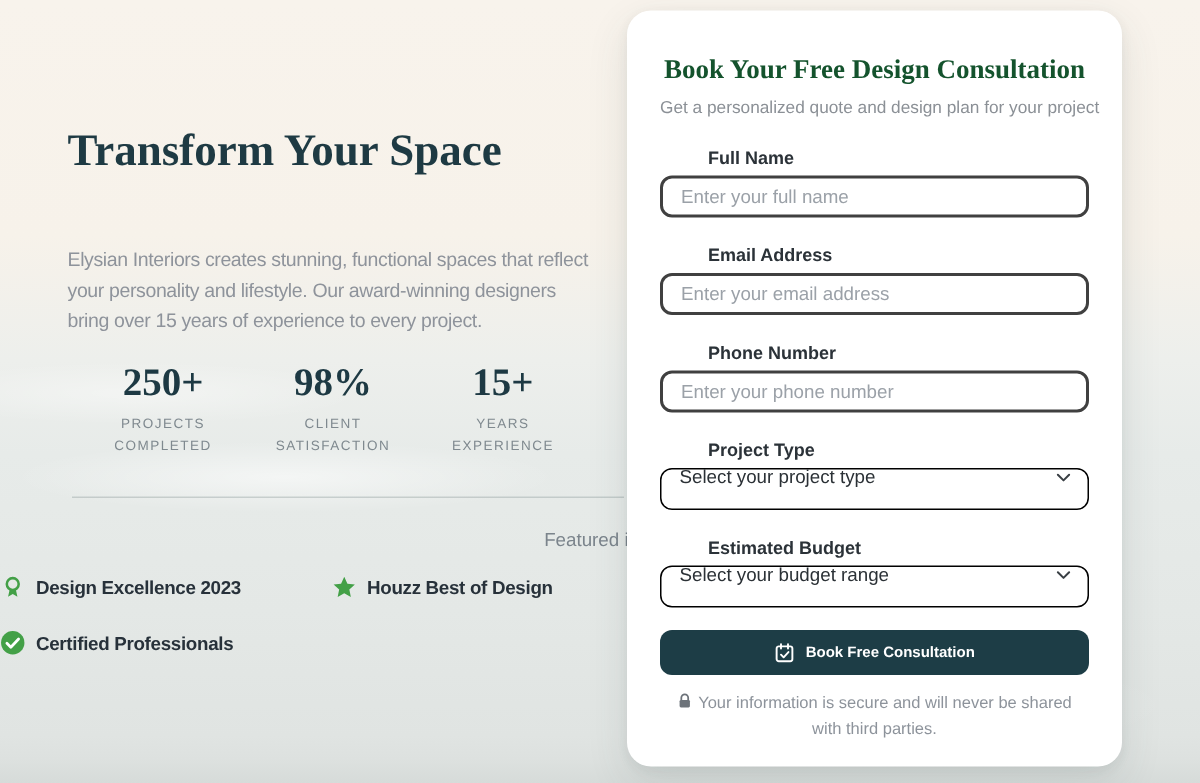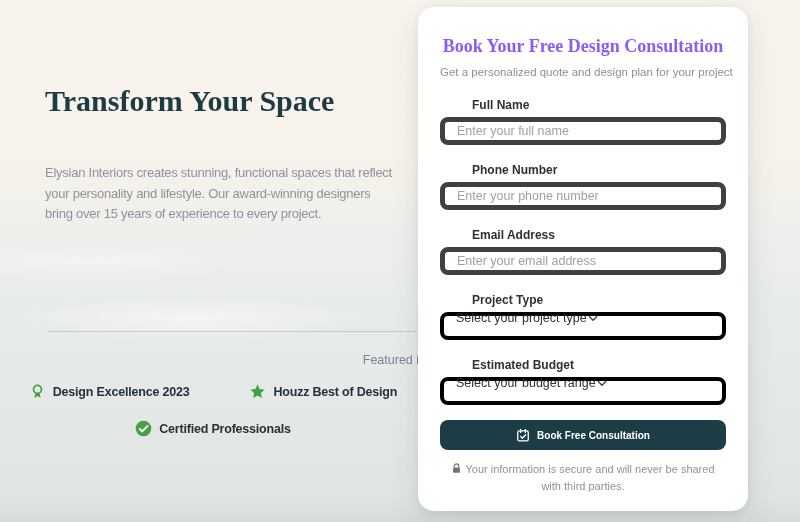--- a/index.html
+++ b/index.html
@@ -53,66 +53,66 @@
   .hero-divider {
     position: absolute; left: 48px; top: 331px; width: 368px; height: 1px;
     background: rgba(140,152,152,0.38);
   }
 
   .featured-in {
     position: absolute; left: 0; top: 353px; width: 426px;
     text-align: right; font-size: 12.5px; color: #7b848c;
   }
 
-  .badges-row { position: absolute; left: 0; width: 426px; display: flex; justify-content: center; gap: 60px; }
+  .badges-row { position: absolute; left: 0; width: 426px; display: flex; justify-content: flex-start; gap: 60px; }
   .badges-row.row1 { top: 383px; }
   .badges-row.row2 { top: 420px; }
   .badge { display: flex; align-items: center; gap: 7px; }
   .badge-icon { width: 17px; height: 17px; flex: none; display: block; }
   .badge-label {
     font-size: 12.5px; font-weight: 700; letter-spacing: -0.2px; color: #27313a; white-space: nowrap;
   }
 
   
   .card {
     position: absolute; left: 418px; top: 7px; width: 330px; height: 504px;
     background: #ffffff; border-radius: 16px;
     box-shadow: 0 10px 28px rgba(60,70,70,0.12), 0 2px 8px rgba(60,70,70,0.07);
     padding: 20px 22px 0 22px;
   }
 
   .card-title {
     margin-top: 7px;
     font-family: "Liberation Serif", serif;
     font-weight: 700; font-size: 18px; line-height: 24px;
-    color: #8b5cf6; text-align: center; white-space: nowrap;
+    color: #14532d; text-align: center; white-space: nowrap;
   }
   .card-subtitle {
     margin-top: 6px;
     font-size: 11.5px; line-height: 16px; color: #8b9096; text-align: center; white-space: nowrap;
   }
 
   .form-group { margin-top: 17px; }
   .field-label {
     display: block;
     font-size: 12px; font-weight: 700; line-height: 16px; color: #2b3238; padding-left: 32px;
   }
   .text-input {
     margin-top: 4px; width: 100%; height: 28px;
-    border: 5px solid #404040; border-radius: 8px;
+    border: 2px solid #404040; border-radius: 8px;
     padding: 0 12px; font-family: "Liberation Sans", sans-serif;
     font-size: 12.5px; color: #2b3136; background: #fff; outline: none;
   }
   .text-input::placeholder { color: #9ba1a8; }
 
   .select-box {
     margin-top: 4px; width: 100%; height: 28px;
-    border: 4px solid #000000; border-radius: 8px;
+    border: 1px solid #000000; border-radius: 8px;
     padding: 0 10px 16px 12px; background: #fff;
-    display: flex; align-items: center; 
+    display: flex; align-items: center; justify-content: space-between;
     cursor: pointer;
   }
   .select-value { font-size: 12.5px; color: #2b3136; }
   .chevron-svg { width: 12px; height: 12px; display: block; }
 
   .submit-btn {
     margin-top: 15px; width: 100%; height: 30px;
     background: #1d3d46; border: none; border-radius: 8px;
     color: #ffffff; font-family: "Liberation Sans", sans-serif;
     font-size: 10px; font-weight: 700;
@@ -135,20 +135,43 @@
   <h1 class="hero-title">
     <div>Transform Your Space</div>
   </h1>
 
   <div class="hero-desc">
     <div>Elysian Interiors creates stunning, functional spaces that reflect</div>
     <div>your personality and lifestyle. Our award-winning designers</div>
     <div>bring over 15 years of experience to every project.</div>
   </div>
 
+  <div class="stats">
+    <div class="stat">
+      <div class="stat-value">250+</div>
+      <div class="stat-label">
+        <div>Projects</div>
+        <div>Completed</div>
+      </div>
+    </div>
+    <div class="stat">
+      <div class="stat-value">98%</div>
+      <div class="stat-label">
+        <div>Client</div>
+        <div>Satisfaction</div>
+      </div>
+    </div>
+    <div class="stat">
+      <div class="stat-value">15+</div>
+      <div class="stat-label">
+        <div>Years</div>
+        <div>Experience</div>
+      </div>
+    </div>
+  </div>
 
   <div class="hero-divider"></div>
 
   <div class="featured-in">Featured in</div>
 
   <div class="badges-row row1">
     <div class="badge">
       <svg class="badge-icon" viewBox="0 0 24 24">
         <circle cx="12" cy="9" r="5.6" fill="none" stroke="#43a047" stroke-width="2.4"></circle>
         <path d="M9.2 13.6 L7.6 21 L12 18.3 L16.4 21 L14.8 13.6 Z" fill="#43a047"></path>
@@ -179,27 +202,27 @@
 
   <div class="card-title">Book Your Free Design Consultation</div>
   <div class="card-subtitle">Get a personalized quote and design plan for your project</div>
 
   <div class="form-group">
     <label class="field-label">Full Name</label>
     <input class="text-input" type="text" placeholder="Enter your full name" style="">
   </div>
 
   <div class="form-group">
+    <label class="field-label">Email Address</label>
+    <input class="text-input" type="text" placeholder="Enter your email address" style="">
+  </div>
+
+  <div class="form-group">
     <label class="field-label">Phone Number</label>
     <input class="text-input" type="text" placeholder="Enter your phone number" style="">
-  </div>
-
-  <div class="form-group">
-    <label class="field-label">Email Address</label>
-    <input class="text-input" type="text" placeholder="Enter your email address" style="">
   </div>
 
   <div class="form-group">
     <label class="field-label">Project Type</label>
     <div class="select-box">
       <span class="select-value">Select your project type</span>
       <svg class="chevron-svg" viewBox="0 0 16 16">
         <polyline points="3,6 8,11 13,6" fill="none" stroke="#3a4045" stroke-width="1.8" stroke-linecap="round" stroke-linejoin="round"></polyline>
       </svg>
     </div>

